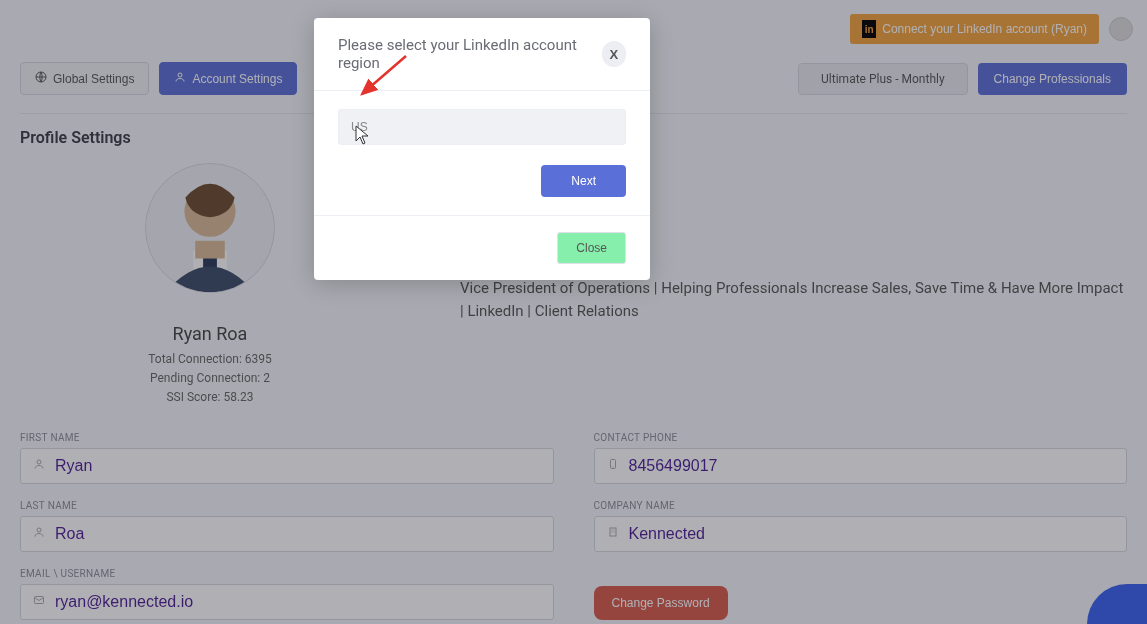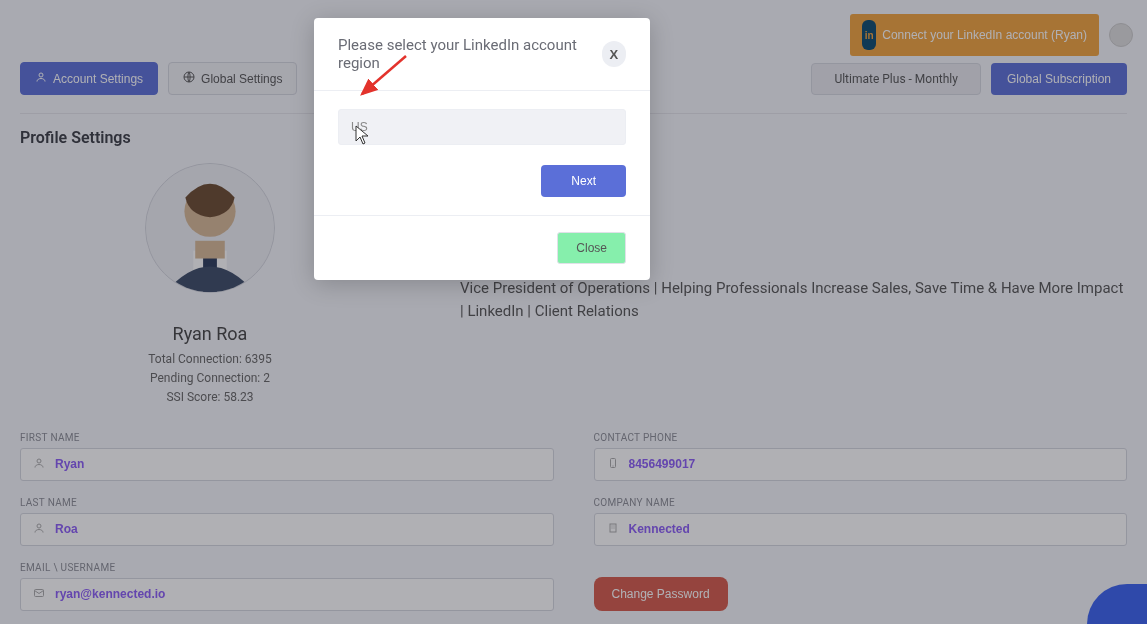--- a/index.html
+++ b/index.html
@@ -33,23 +33,23 @@
       border: none;
       padding: 6px 12px;
       border-radius: 3px;
       font-size: 12px;
       display: flex;
       align-items: center;
       gap: 6px;
       cursor: pointer;
     }
     .connect-btn .li-sq {
-      width: 14px; height: 30px; background: #0c4a6e; color: #f1a33c;
+      width: 14px; height: 18px; background: #000000; color: #f1a33c;
       display: inline-flex; align-items: center; justify-content: center;
-      font-weight: bold; font-size: 10px; border-radius: 6px;
+      font-weight: bold; font-size: 10px; border-radius: 0;
     }
     .avatar-circle {
       width: 24px; height: 24px; border-radius: 50%; background: #ddd;
       border: 1px solid #ccc;
     }
     .tabs-row {
       display: flex; gap: 10px; margin-top: 44px; align-items: center;
     }
     .tab-btn {
       padding: 8px 14px; border-radius: 4px; font-size: 12px;
@@ -103,23 +103,22 @@
     .form-field label {
       display: block; font-size: 10px; color: #8a8c95; letter-spacing: 0.3px;
       margin-bottom: 5px; text-transform: uppercase;
     }
     .input-wrap {
       display: flex; align-items: center; gap: 10px;
       border: 1px solid #d5d7df; border-radius: 3px;
       padding: 8px 12px; background: #fff;
     }
     .input-wrap input {
-      border: none; outline: none; width: 100%; font-size: 12px; color: #8b5cf6;
+      border: none; outline: none; width: 100%; font-size: 16px; color: #4c1d95;
       background: transparent;
-      font-weight: bold;
     }
     .input-icon { color: #aaa; font-size: 12px; }
     .change-pw-btn {
       background: #d65a4a; color: #fff; border: none;
       padding: 10px 18px; border-radius: 8px; font-size: 12px;
       cursor: pointer;
     }
     .blue-dot {
       position: absolute; bottom: 0; right: 0; width: 60px; height: 40px;
       background: #3a62f0; border-top-left-radius: 40px;
@@ -182,41 +181,41 @@
 
   <div class="topbar">
     <button class="connect-btn">
       <span class="li-sq">in</span>
       <span>Connect your LinkedIn account (Ryan)</span>
     </button>
     <div class="avatar-circle"></div>
   </div>
 
   <div class="tabs-row">
+    <button class="tab-btn">
+      <span>
+        <svg width="12" height="12" viewBox="0 0 24 24" fill="none" stroke="currentColor" stroke-width="2">
+            <circle cx="12" cy="12" r="10"></circle>
+            <path d="M2 12h20M12 2c3 3 3 17 0 20M12 2c-3 3-3 17 0 20"></path>
+          </svg>
+      </span>
+      <span>Global Settings</span>
+    </button>
     <button class="tab-btn active">
       <span>
         <svg width="12" height="12" viewBox="0 0 24 24" fill="none" stroke="currentColor" stroke-width="2">
             <circle cx="12" cy="8" r="4"></circle>
             <path d="M4 21c0-4 4-6 8-6s8 2 8 6"></path>
           </svg>
       </span>
       <span>Account Settings</span>
     </button>
-    <button class="tab-btn">
-      <span>
-        <svg width="12" height="12" viewBox="0 0 24 24" fill="none" stroke="currentColor" stroke-width="2">
-            <circle cx="12" cy="12" r="10"></circle>
-            <path d="M2 12h20M12 2c3 3 3 17 0 20M12 2c-3 3-3 17 0 20"></path>
-          </svg>
-      </span>
-      <span>Global Settings</span>
-    </button>
     <div class="sub-bar">
       <div class="sub-label">Ultimate Plus - Monthly</div>
-      <button class="sub-btn">Global Subscription</button>
+      <button class="sub-btn">Change Professionals</button>
     </div>
   </div>
 
   <div class="divider"></div>
 
   <h2 class="section-title">Profile Settings</h2>
 
   <div class="profile-area">
     <div class="profile-left">
       <div class="profile-img">

